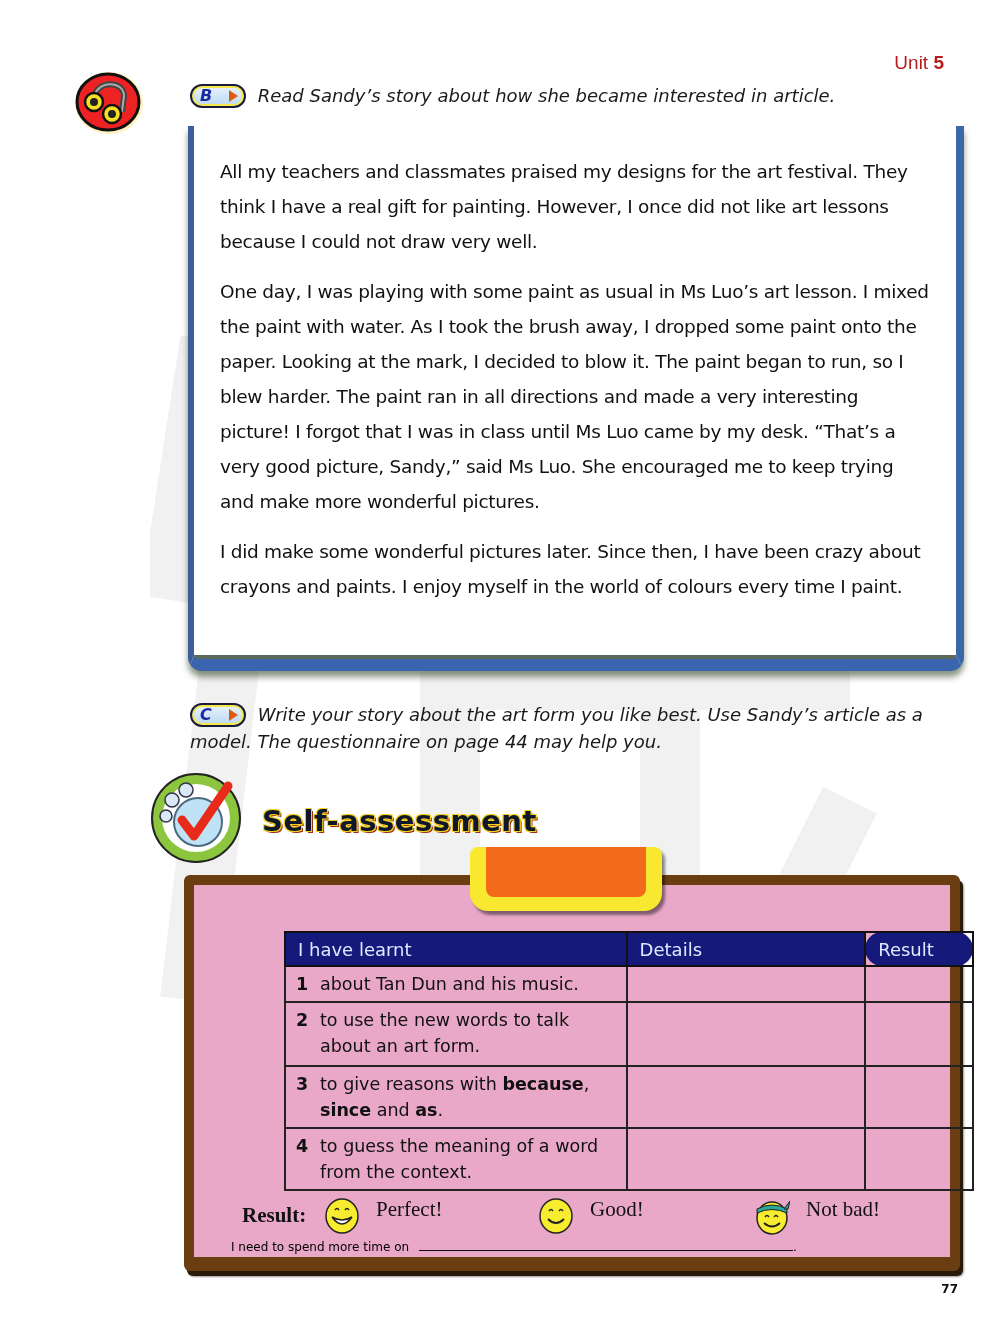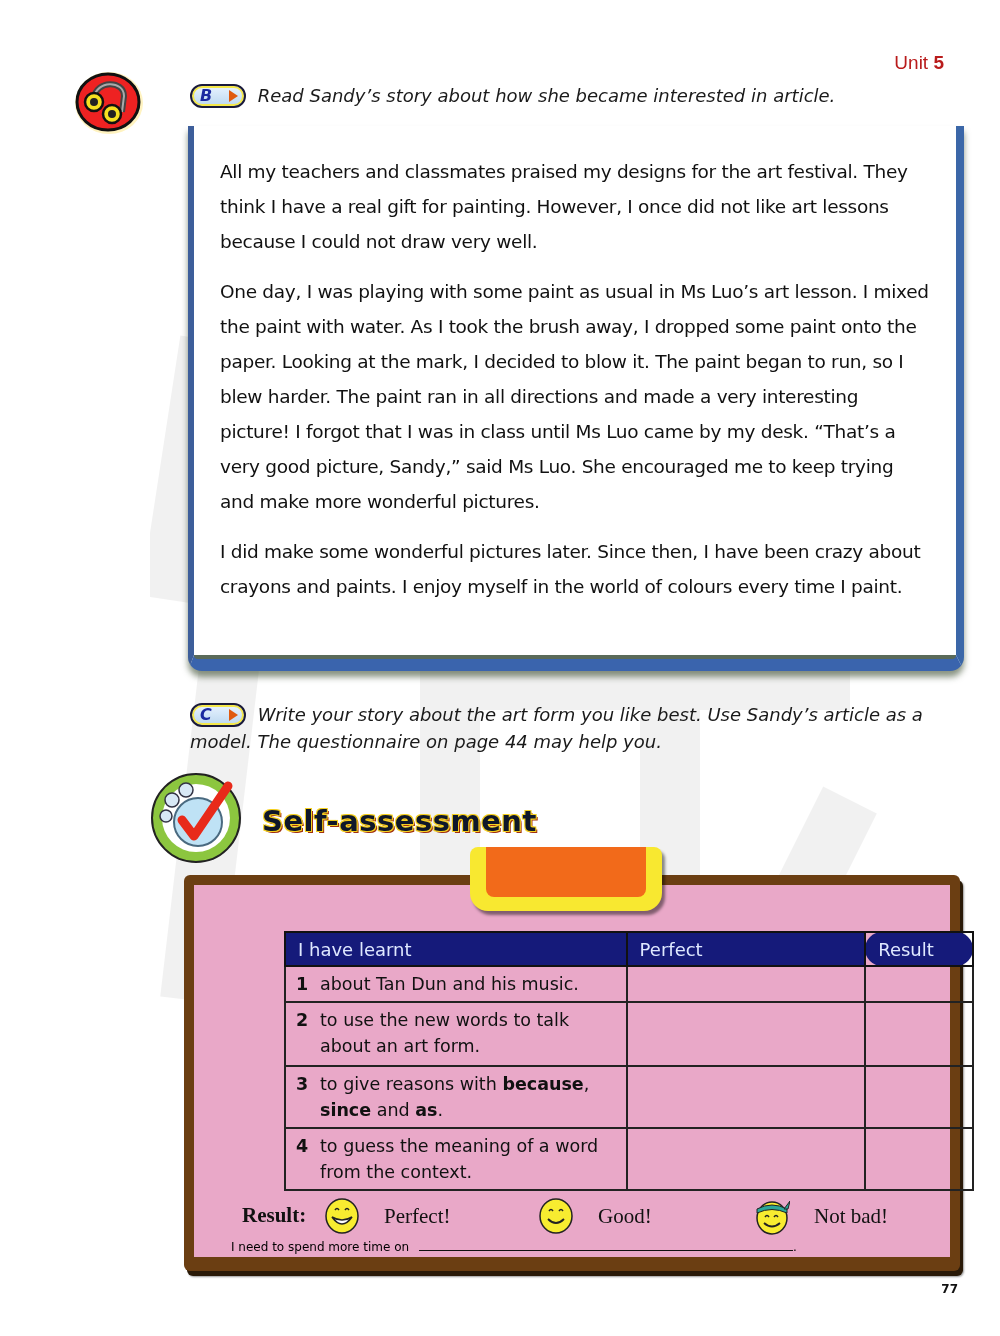--- a/index.html
+++ b/index.html
@@ -39,21 +39,21 @@
   .table { position: absolute; left: 43px; top: 46px; width: 690px; border-collapse: collapse; margin-left: 47px; }
   .table th { background: #151a7a; color: #dfe8ff; font-family: "DejaVu Sans", sans-serif; font-weight: normal; font-size: 18px; text-align: left; height: 34px; padding: 0 12px; border: 2px solid #111; }
   .table td { border: 2px solid #222; font-family: "DejaVu Sans", sans-serif; font-size: 17.5px; line-height: 26px; color: #111; vertical-align: top; padding: 4px 8px; }
   .table td.item { padding-left: 10px; }
   .table .num { display: inline-block; width: 24px; font-weight: bold; }
   .table .item-text { display: inline-block; vertical-align: top; width: 280px; }
   .col1 { width: 342px; } .col2 { width: 240px; } .col3 { width: 108px; border-radius: 17px; }
 
   .result-row { position: absolute; left: 48px; top: 312px; width: 680px; height: 36px; font-family: "Liberation Serif", serif; font-size: 21px; color: #111; }
   .result-row .label { position: absolute; left: 0; top: 6px; font-weight: bold; }
-  .r-item { position: absolute; top: 0; display: flex; align-items: center; gap: 24px; }
+  .r-item { position: absolute; top: 0; display: flex; align-items: flex-start; gap: 16px; }
   .r-perfect { left: 82px; } .r-good { left: 296px; } .r-notbad { left: 512px; }
   .face { width: 36px; height: 38px; }
   .need-row { position: absolute; left: 37px; top: 348px; font-family: "DejaVu Sans", sans-serif; font-size: 12px; color: #000000; }
   .need-row .blank { display: inline-block; width: 374px; border-bottom: 1.5px solid #111; height: 18px; margin-left: 6px; vertical-align: baseline; }
 
   .page-num { position: absolute; right: 42px; top: 1282px; font-family: "DejaVu Sans", sans-serif; font-weight: bold; font-size: 12px; color: #111; }
 </style>
 </head>
 <body>
 
@@ -112,21 +112,21 @@
   <path d="M34 54 L46 70 L80 20" stroke="#e82a1a" stroke-width="9" fill="none" stroke-linecap="round" stroke-linejoin="round"></path>
 </svg>
 <div class="sa-title">Self-assessment</div>
 
 <div class="board">
   <div class="paper">
     <table class="table">
       <thead>
         <tr>
           <th class="col1">I have learnt</th>
-          <th class="col2">Perfect</th>
+          <th class="col2">Details</th>
           <th class="col3">Result</th>
         </tr>
       </thead>
       <tbody>
         <tr style="height:31px">
           <td class="item">
             <span class="num">1</span><span class="item-text">about Tan Dun and his music.</span>
           </td>
           <td></td>
           <td></td>

